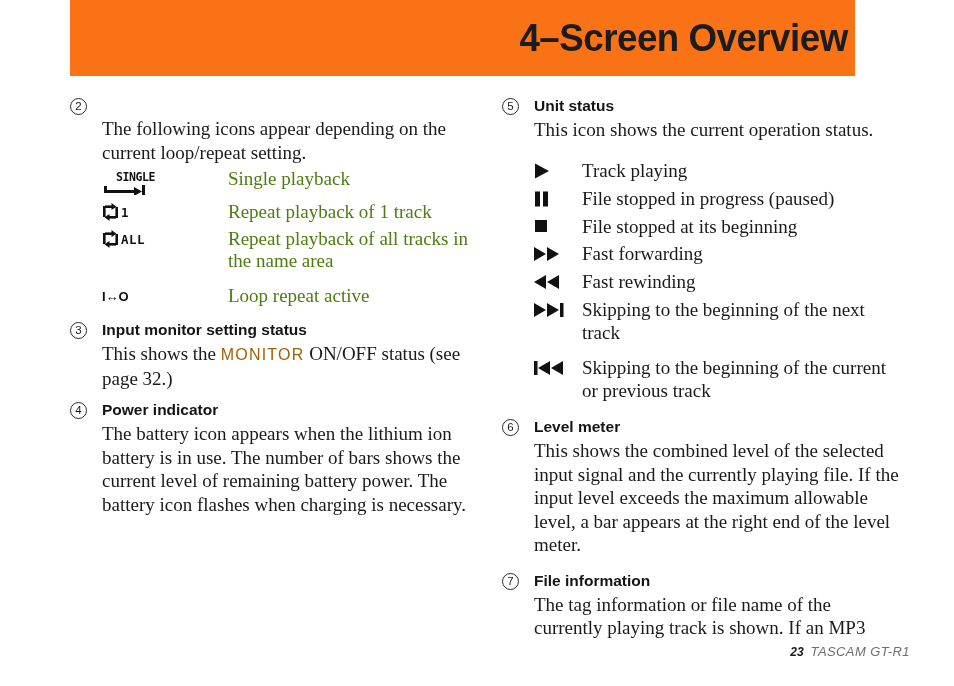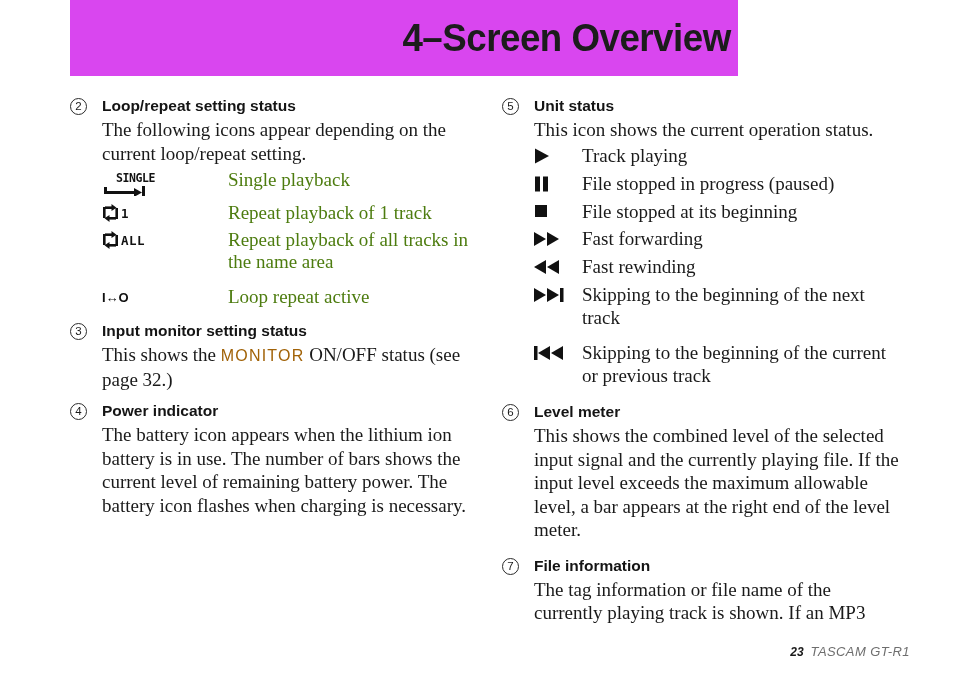--- a/index.html
+++ b/index.html
@@ -14,23 +14,23 @@
     font-family: "Liberation Serif", "DejaVu Serif", serif;
     color: #1a1a1a;
     overflow: hidden;
   }
 
   
   .header-band {
     position: absolute;
     left: 70px;
     top: 0;
-    width: 668px;
+    width: 785px;
     height: 76px;
-    background: #d946ef;
+    background: #f97316;
     display: flex;
     align-items: center;
     justify-content: flex-end;
   }
   .header-title {
     font-family: "Liberation Sans", "DejaVu Sans", sans-serif;
     font-weight: bold;
     font-size: 39px;
     letter-spacing: -0.5px;
     color: #1c1c1c;
@@ -125,21 +125,21 @@
   .repeat-suffix {
     font-family: "DejaVu Sans Mono", "Liberation Mono", monospace;
     font-weight: bold; font-size: 12.5px; color: #111; letter-spacing: 0.5px;
   }
   .loop-io {
     font-family: Liberation Sans, sans-serif;
     font-weight: bold; font-size: 13px; color: #111; letter-spacing: 0px;
   }
 
   
-  .transport-rows { margin-left: 32px; margin-top: 3px; }
+  .transport-rows { margin-left: 32px; margin-top: 18px; }
   .transport-row {
     display: flex;
     align-items: flex-start;
     margin-bottom: 5px;
   }
   .transport-icon {
     flex: 0 0 auto;
     width: 48px;
     padding-top: 3px;
     color: #111;
@@ -182,21 +182,20 @@
 
 <div class="header-band">
   <div class="header-title">4–Screen Overview</div>
 </div>
 
 <div class="col col-left">
 
   <div class="block">
     <div class="block-head">
       <div class="circled-num">2</div>
-      <div class="head-label">Loop/repeat setting status</div>
     </div>
     <div class="body-text">The following icons appear depending on the current loop/repeat setting.</div>
 
     <div class="icon-rows">
 
       <div class="icon-row">
         <div class="icon-cell">
           <div class="single-icon">
             <div class="sg-label">SINGLE</div>
             <svg class="sg-arrow" viewBox="0 0 42 11">

